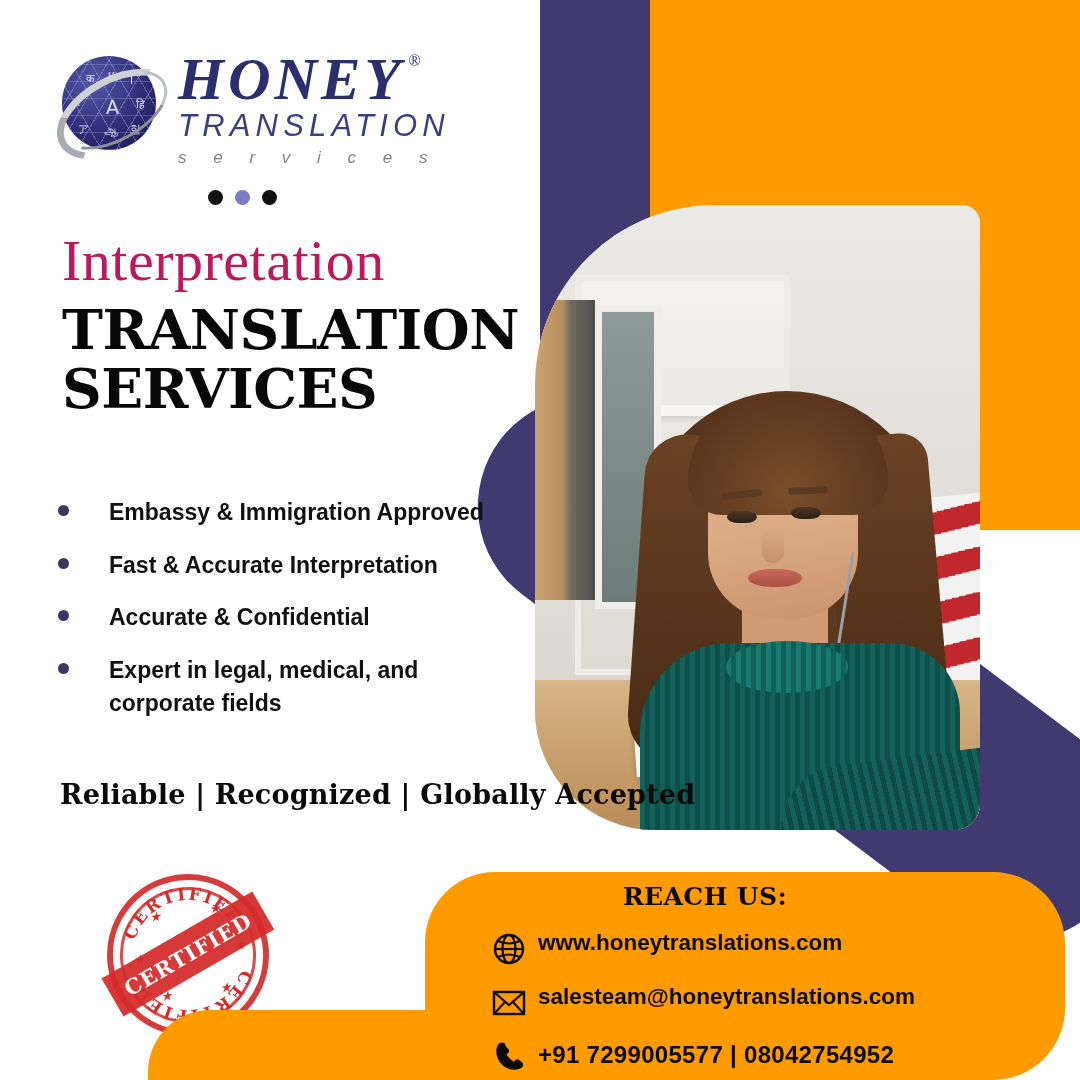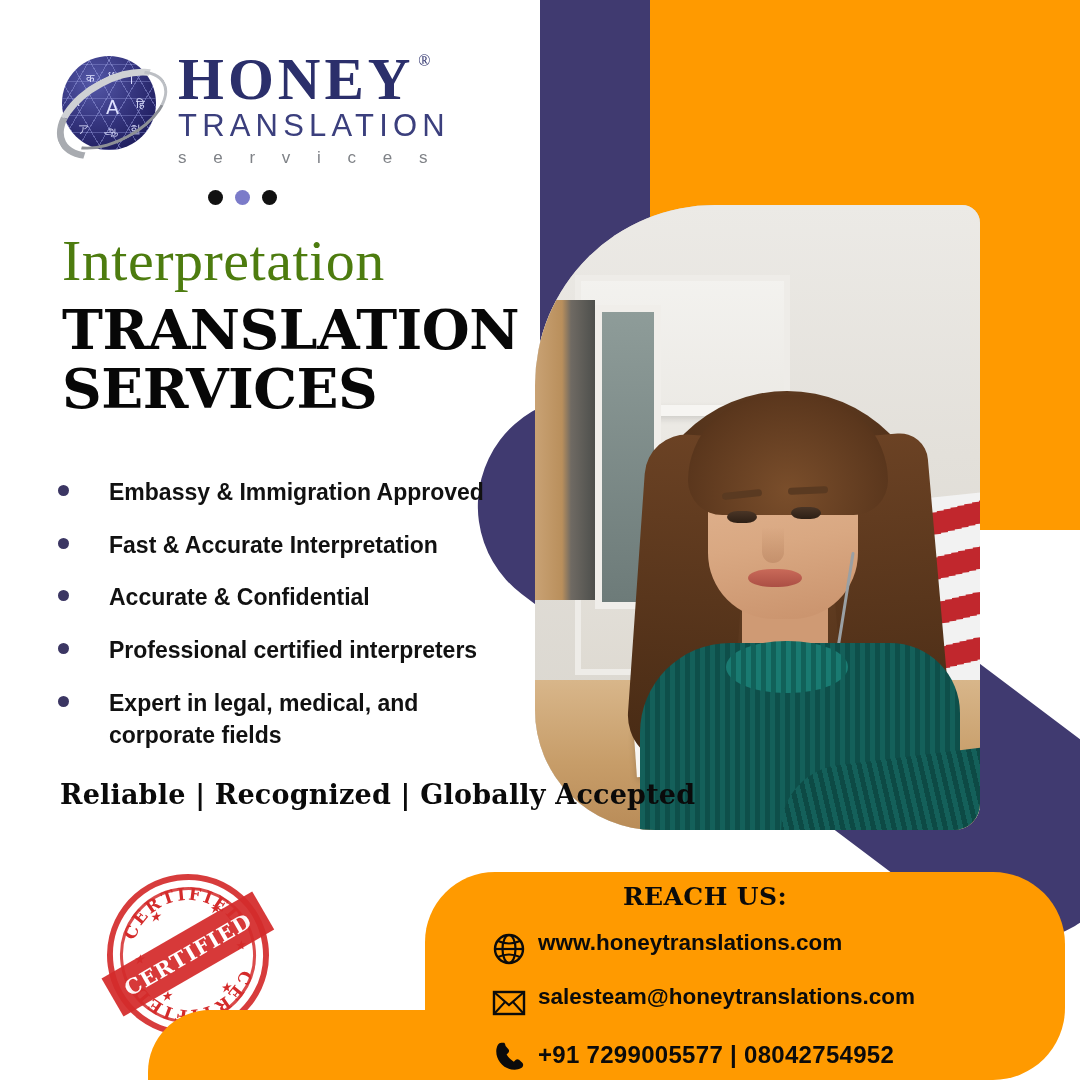--- a/index.html
+++ b/index.html
@@ -238,21 +238,21 @@
     transform: rotate(-28deg);
   }
   .orbit2 {
     position:absolute; left: 2px; top: 30px; width: 112px; height: 58px;
     border: 3px solid transparent;
     border-bottom-color: #8d9096;
     border-right-color: #bcbfc4;
     border-radius: 50%;
     transform: rotate(-28deg);
   }
-  .logo-text { padding-left: 10px; padding-top: 4px; }
+  .logo-text { padding-left: 10px; padding-top: 4px; font-style: italic; }
   .logo-honey {
     font-family: "Liberation Serif", serif;
     font-size: 59px; font-weight: 700; color: #2b2f6b;
     letter-spacing: 4px; line-height: 0.92; position: relative; display:inline-block;
   }
   .logo-reg {
     position: absolute; top: 2px; right: -20px; font-size: 16px; font-weight: 400;
   }
   .logo-translation {
     font-family: "Liberation Sans", sans-serif;
@@ -263,31 +263,31 @@
     font-family: "Liberation Sans", sans-serif;
     font-size: 17px; color: #7f8287; letter-spacing: 11px; margin-top: 4px;
   }
   .dots { position:absolute; left: 208px; top: 190px; display:flex; gap: 12px; }
   .dots i { width: 15px; height: 15px; border-radius: 50%; display:block; }
 
   
   .headline { position: absolute; left: 62px; top: 232px; width: 470px; }
   .h-script {
     font-family: "Liberation Serif", serif;
-    font-size: 58px; font-weight: 400; color: #4d7c0f; line-height: 1.0;
+    font-size: 58px; font-weight: 400; color: #be185d; line-height: 1.0;
     letter-spacing: 0.5px;
   }
   .h-main {
     font-family: "DejaVu Serif", serif;
     font-size: 55px; font-weight: 700; color: #070707; line-height: 1.18;
     letter-spacing: -0.5px; margin-top: 8px;
   }
 
   
-  .bullets { position: absolute; left: 58px; top: 476px; width: 470px; }
+  .bullets { position: absolute; left: 58px; top: 496px; width: 470px; }
   .bullet-item {
     display: flex; align-items: flex-start; margin-bottom: 20px;
   }
   .bullet-dot {
     width: 11px; height: 11px; border-radius: 50%; background: #3b3663;
     margin-top: 9px; flex: 0 0 11px;
   }
   .bullet-text {
     margin-left: 40px;
     font-family: "Liberation Sans", sans-serif;
@@ -463,24 +463,20 @@
     <div class="bullet-item">
       <span class="bullet-dot"></span>
       <span class="bullet-text">Fast &amp; Accurate Interpretation</span>
     </div>
     <div class="bullet-item">
       <span class="bullet-dot"></span>
       <span class="bullet-text">Accurate &amp; Confidential</span>
     </div>
     <div class="bullet-item">
       <span class="bullet-dot"></span>
-      <span class="bullet-text">Professional certified interpreters</span>
-    </div>
-    <div class="bullet-item">
-      <span class="bullet-dot"></span>
       <span class="bullet-text" style="max-width:355px">Expert in legal, medical, and corporate fields</span>
     </div>
   </div>
 
   <div class="tagline">Reliable  |  Recognized  |  Globally Accepted</div>
 
   <div class="stamp">
     <div class="stamp-ring"></div>
     <div class="stamp-ring2"></div>
     <svg class="stamp-arc" viewBox="0 0 162 162">

